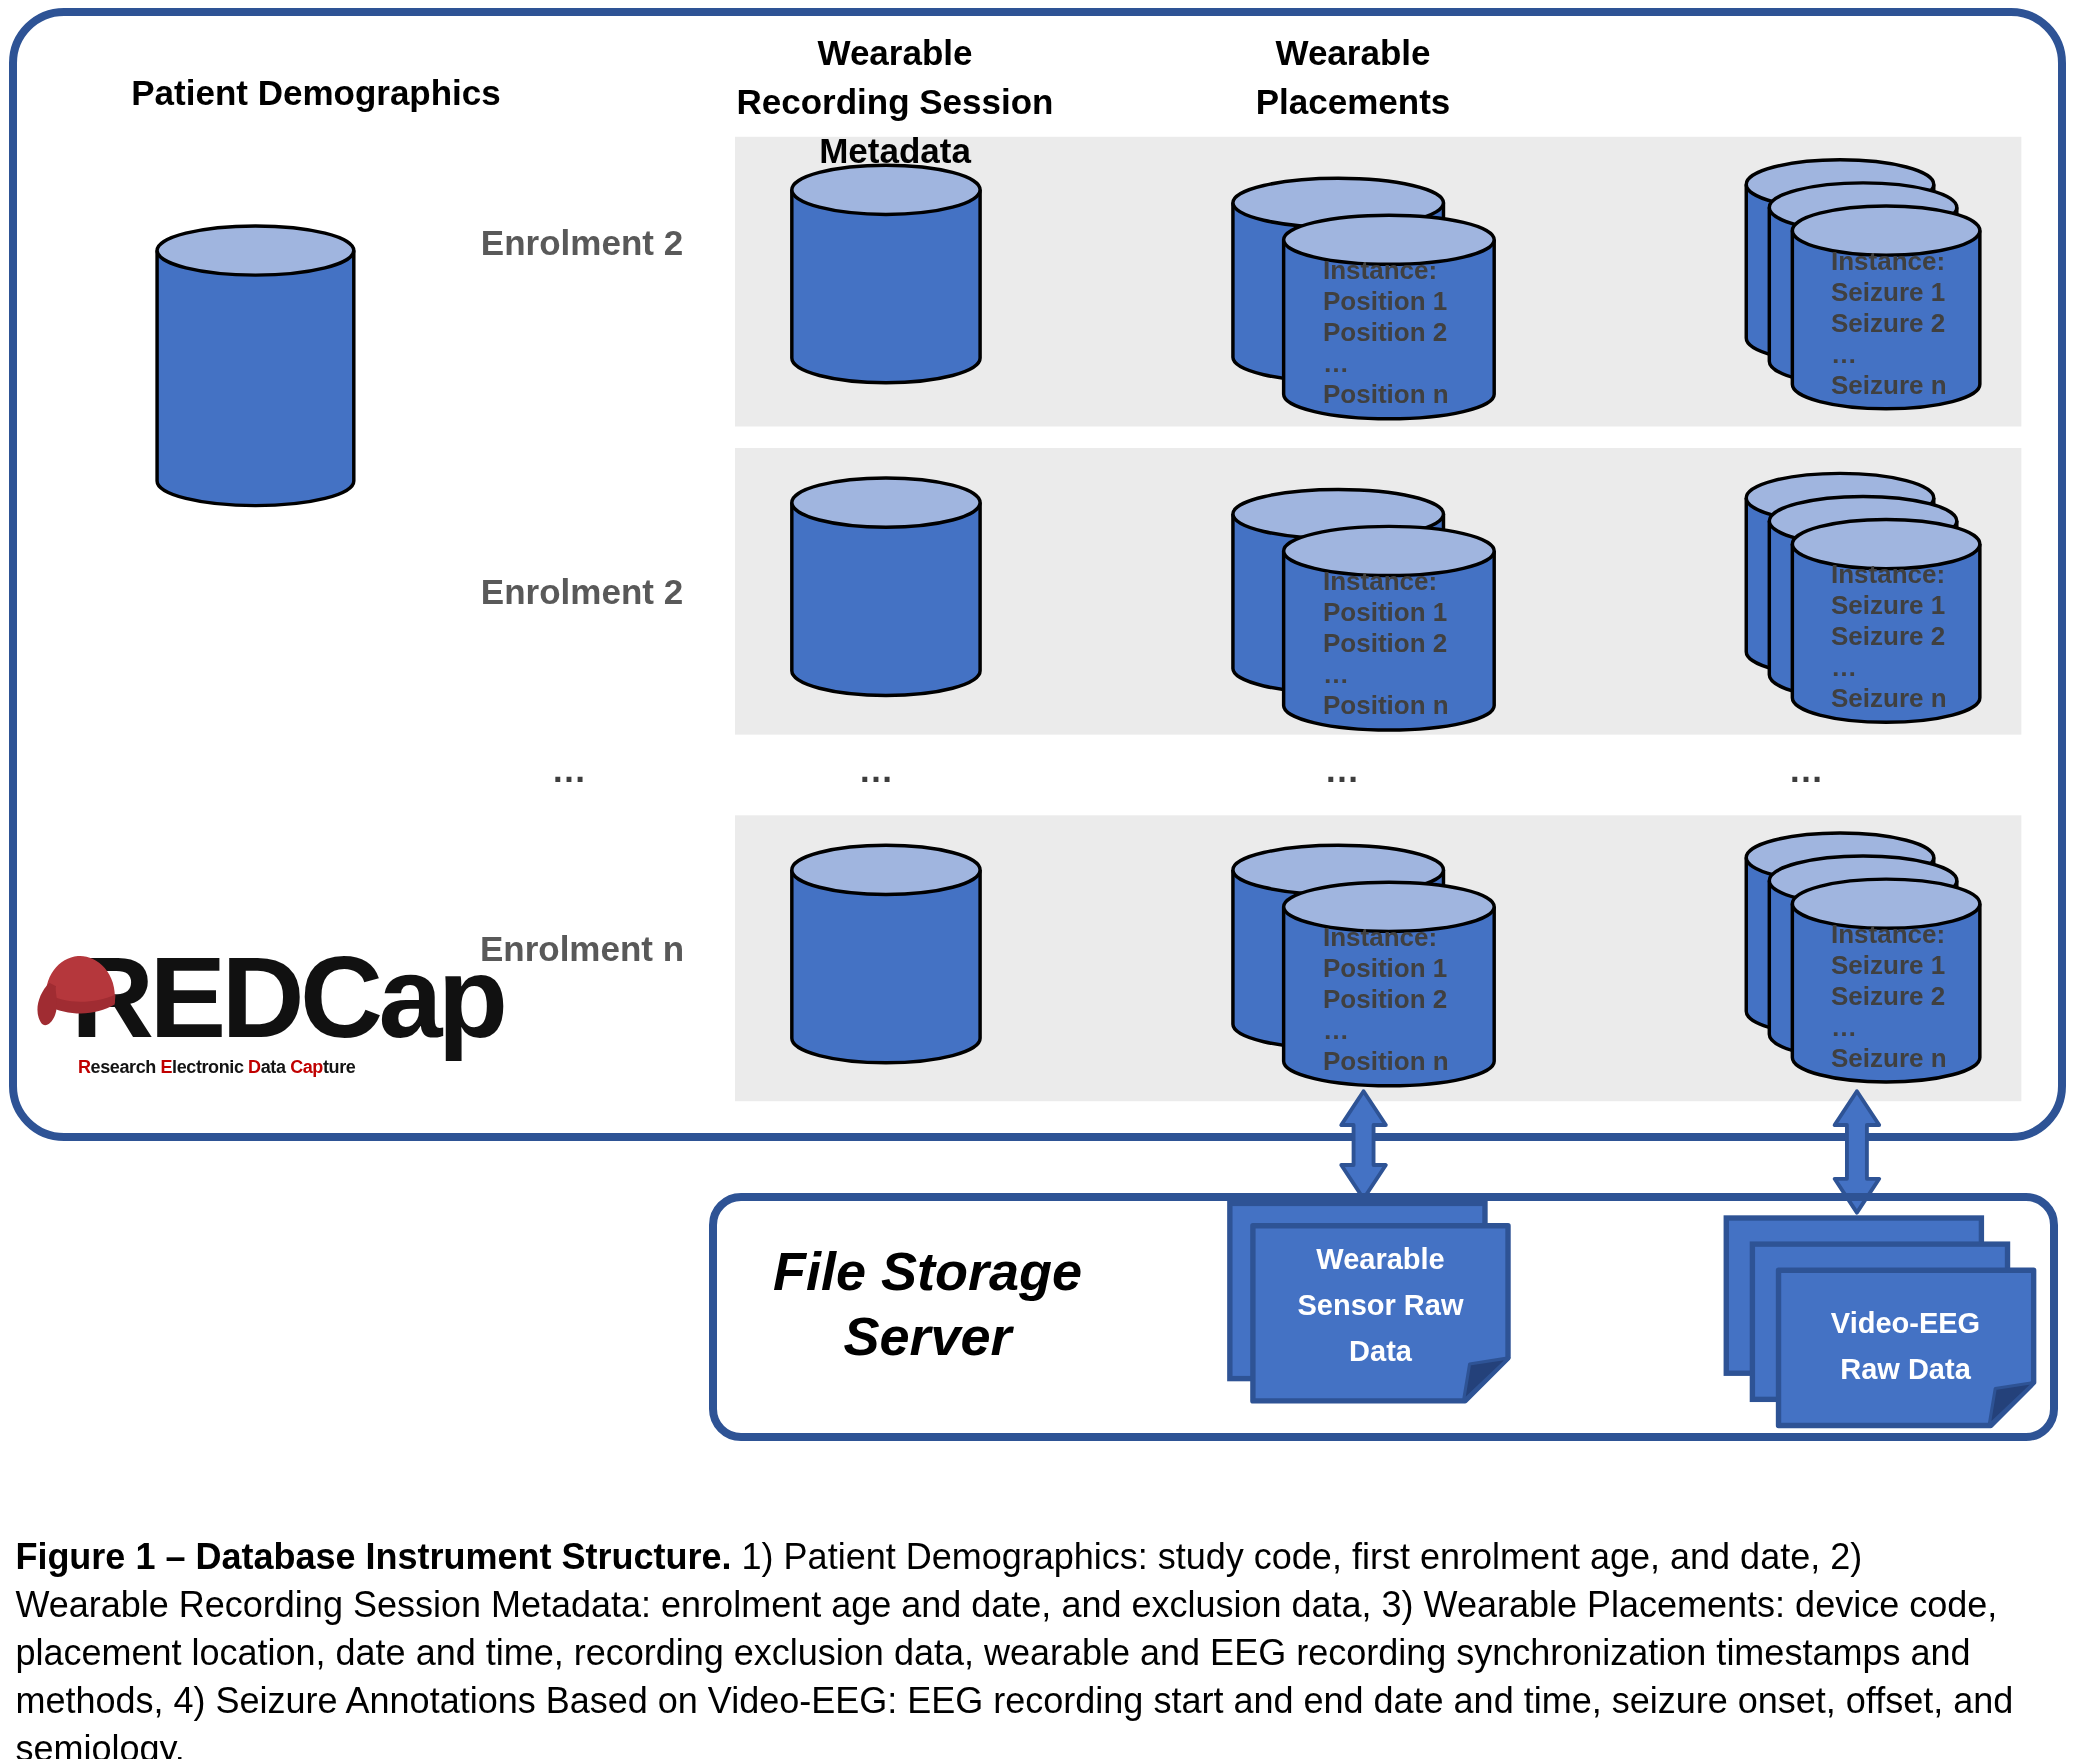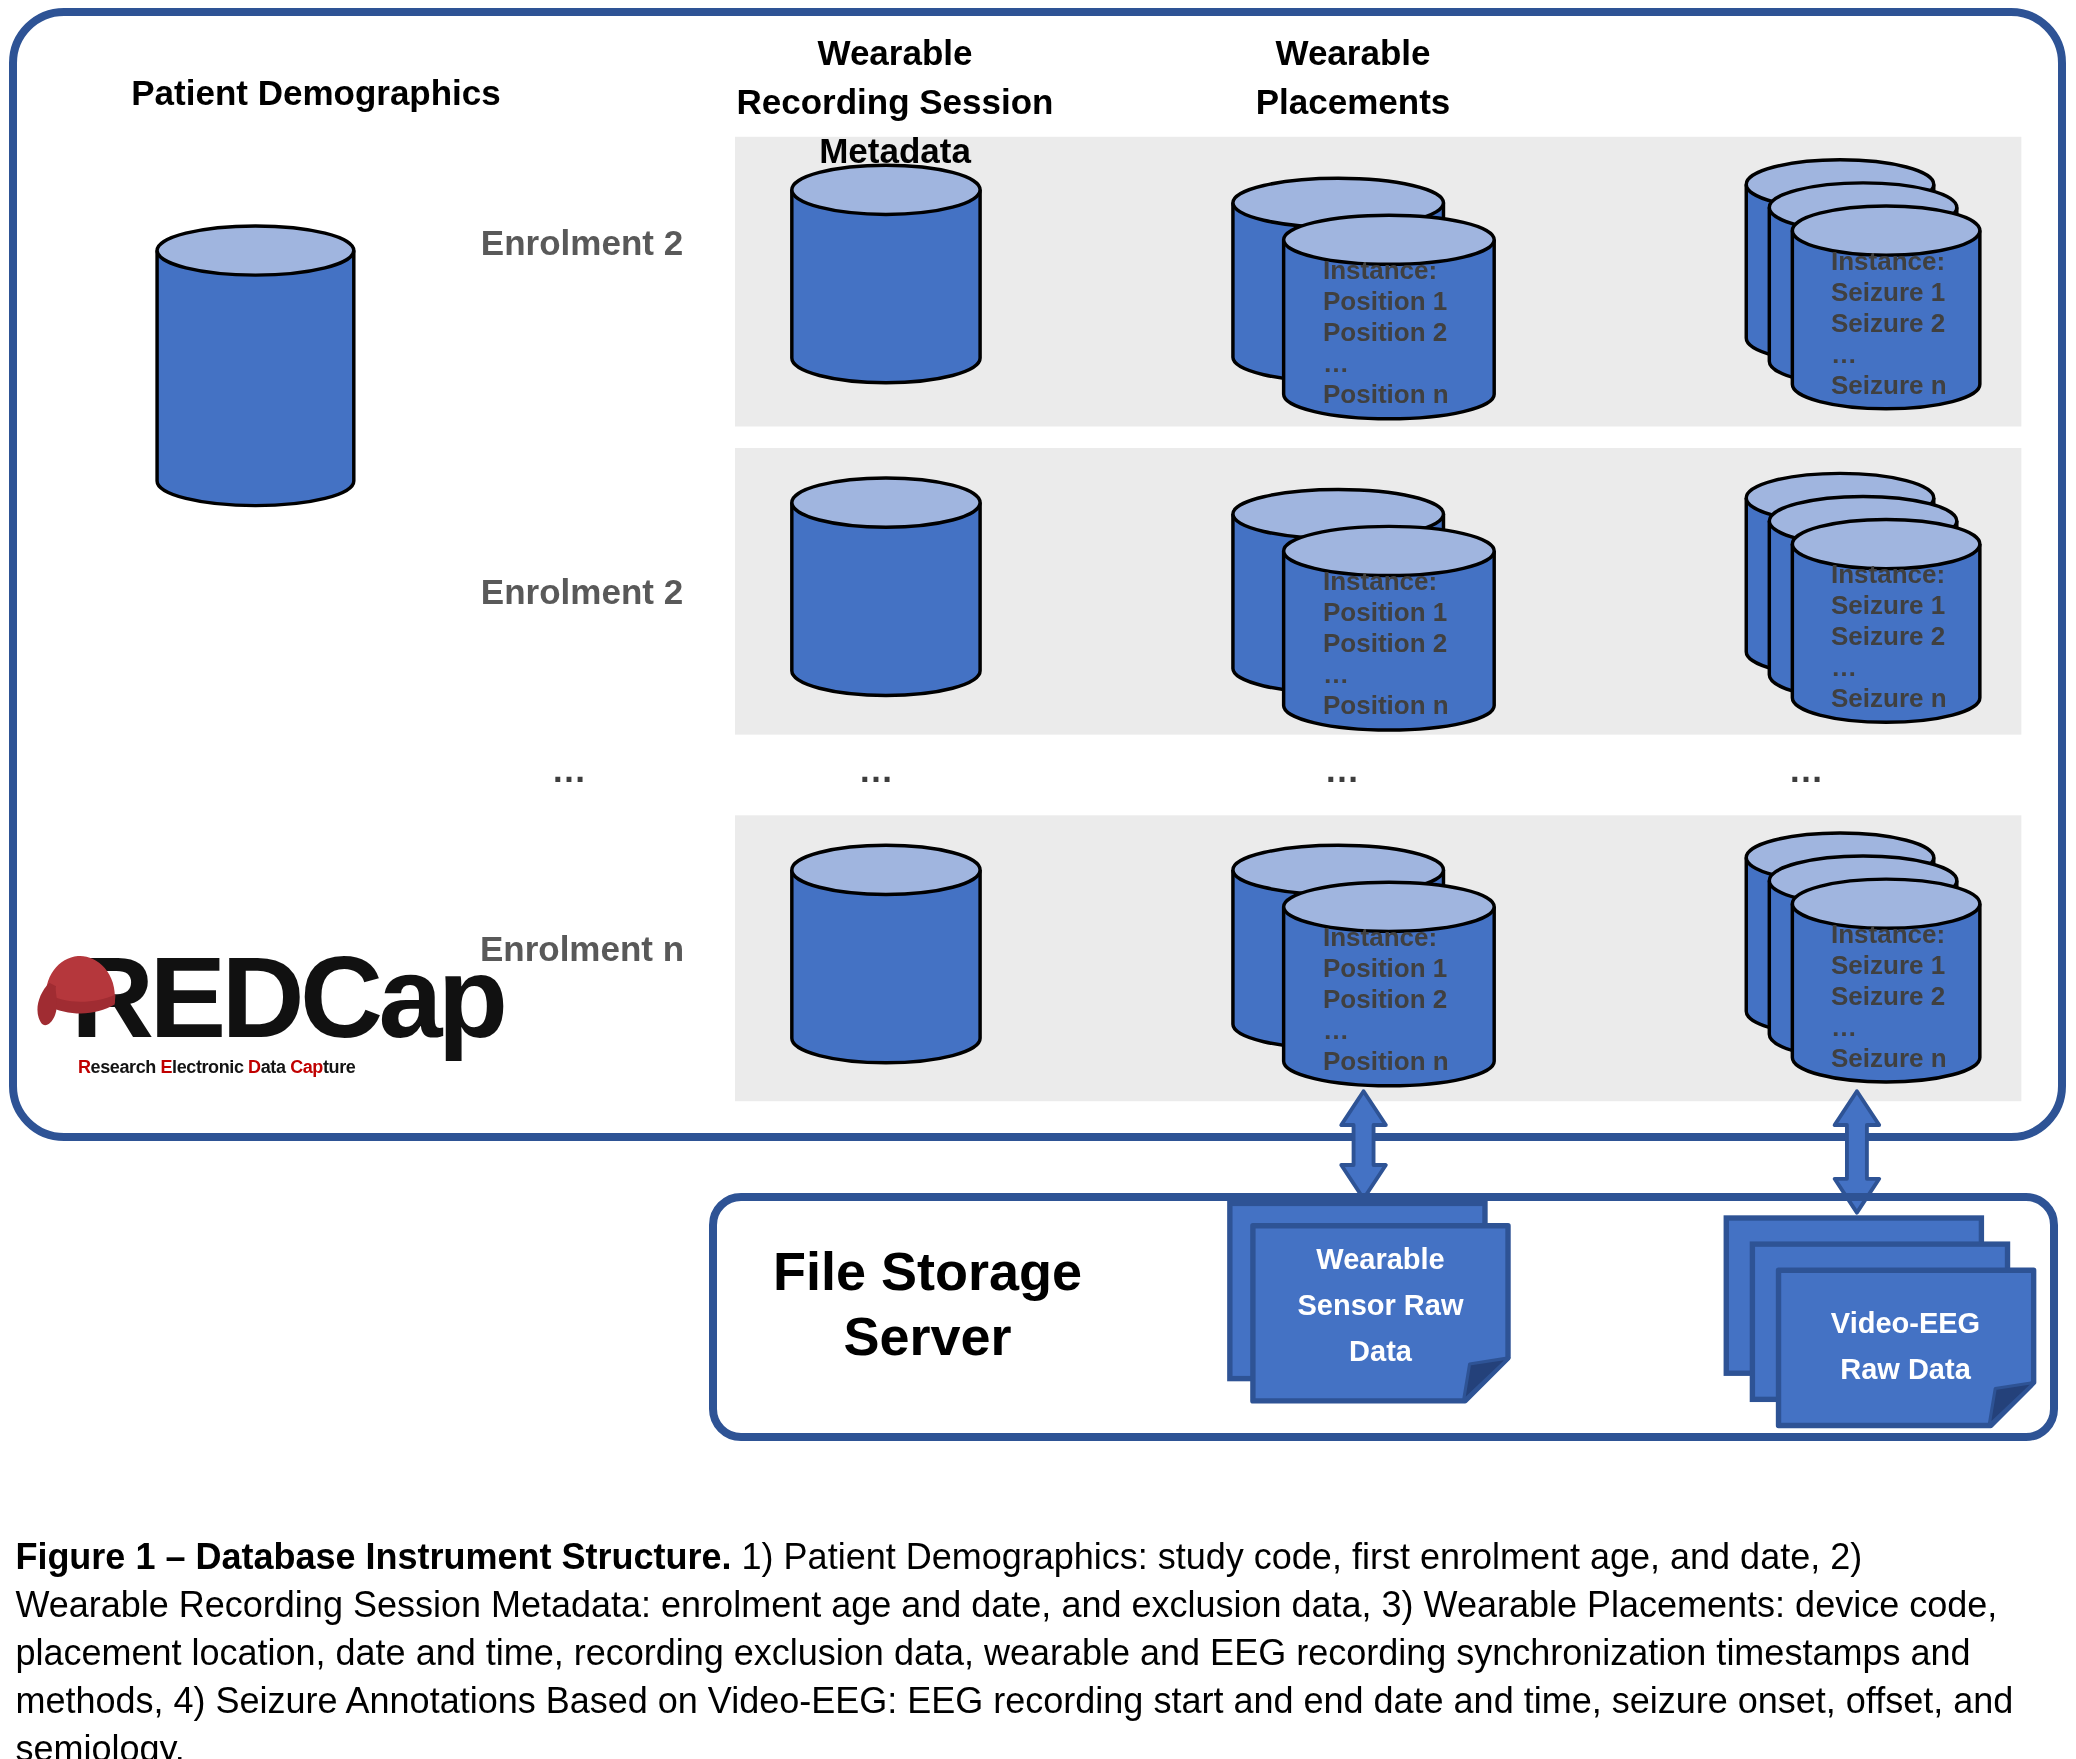--- a/index.html
+++ b/index.html
@@ -14,21 +14,21 @@
               color:#000;text-align:center;white-space:pre-line;transform:translateX(-50%);}
   .row-label{position:absolute;z-index:3;font-weight:700;font-size:35px;line-height:40px;
              color:#595959;transform:translate(-50%,-50%);white-space:nowrap;}
   .dots{position:absolute;z-index:3;font-weight:700;font-size:35px;color:#3d3d3d;
         transform:translate(-50%,-50%);}
   .cyl-text{position:absolute;z-index:4;font-weight:700;font-size:26px;line-height:31px;
             color:#404040;white-space:pre-line;text-align:left;}
   .doc-text{position:absolute;z-index:4;font-weight:700;font-size:29px;line-height:46px;
             color:#fff;white-space:pre-line;text-align:center;}
   .fs-title{position:absolute;z-index:4;left:697px;top:1239px;width:461px;font-weight:700;
-            font-size:54px;line-height:65px;color:#000;text-align:center;white-space:pre-line;}
+            font-size:54px;line-height:65px;color:#000;text-align:center;white-space:pre-line;font-style:italic;}
   .redcap-wordmark{position:absolute;z-index:4;left:71px;top:940px;font-weight:700;
                    font-size:115px;line-height:115px;letter-spacing:-4.6px;color:#111;}
   .redcap-tagline{position:absolute;z-index:5;left:78px;top:1056px;font-weight:700;
                   font-size:18px;line-height:23px;color:#141414;letter-spacing:-0.4px;white-space:nowrap;}
   .redcap-tagline .red{color:#C00000;}
   .caption{position:absolute;z-index:3;left:15.4px;top:1497px;width:1998px;
            font-size:36px;line-height:48px;color:#000;}
   .caption b{font-weight:700;margin-top:16px;}
   .cap-icon{position:absolute;z-index:6;left:37px;top:951px;}
 </style>

